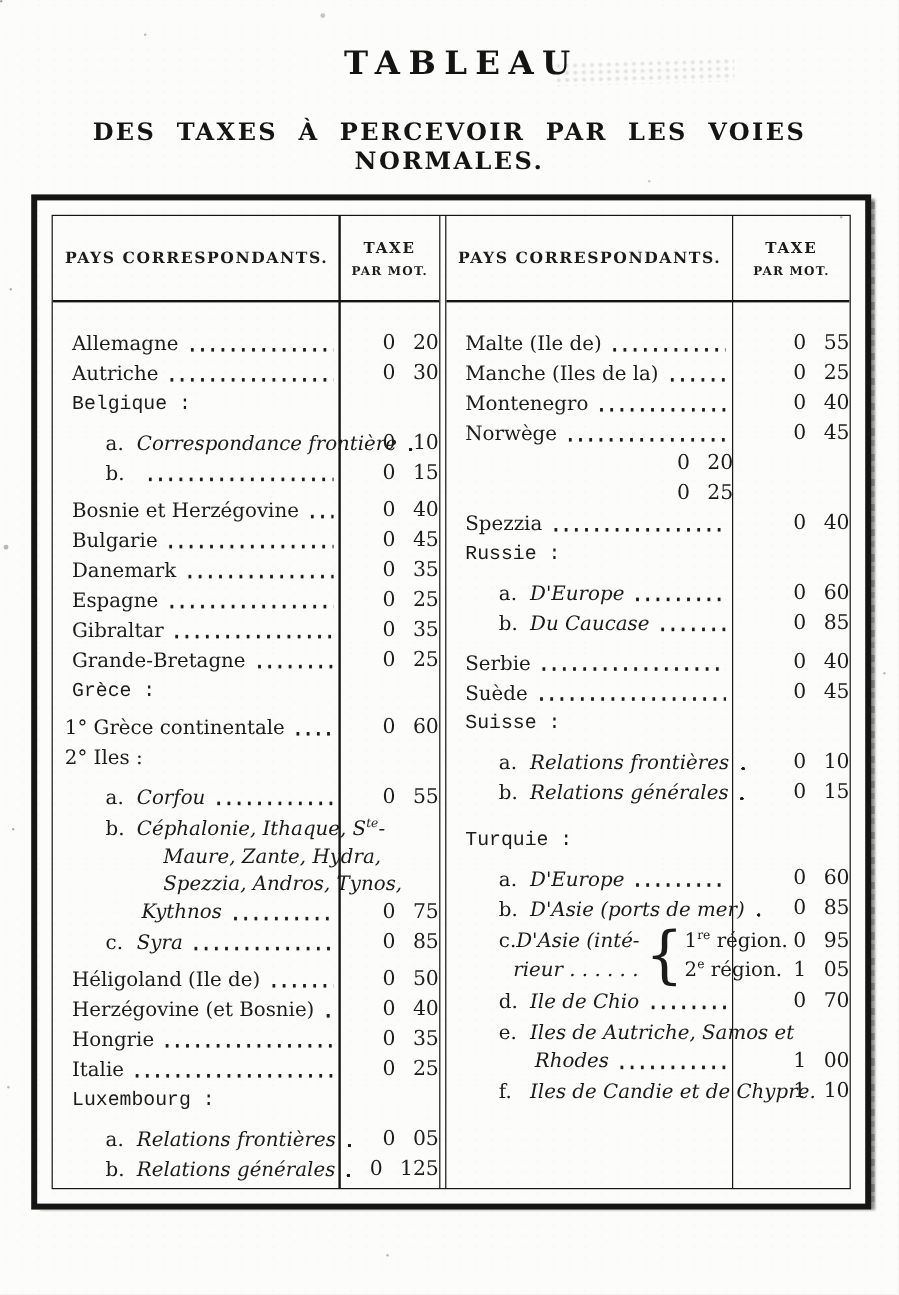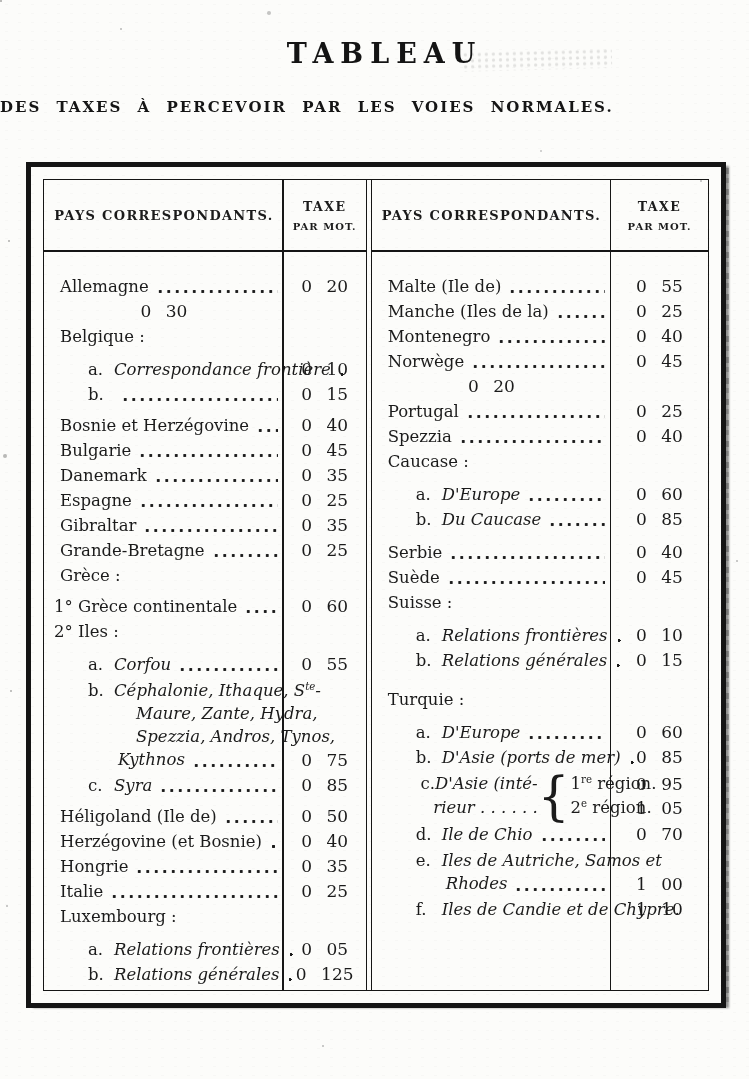--- a/index.html
+++ b/index.html
@@ -24,22 +24,22 @@
     color:#141414;
   }
   .ink-smudge{
     position:absolute;left:462px;top:50px;width:150px;height:20px;
     background-image:radial-gradient(circle, rgba(30,30,30,.55) 1px, transparent 2.1px);
     background-size:7px 6px;
     opacity:.22;filter:blur(.5px);transform:rotate(-1.5deg);
   }
   .subtitle{
     position:absolute;left:0;top:98px;width:100%;
-    text-align:left;
-    font-size:15px;font-weight:bold;
+    text-align:center;
+    font-size:20px;font-weight:bold;
     letter-spacing:2px;word-spacing:8px;
     color:#151515;
   }
   
   .table-frame{
     position:absolute;left:26px;top:162px;width:700px;height:846px;
     border:5px solid #151515;
     padding:12px;
     box-sizing:border-box;
     box-shadow:5px 2px 2px -2px rgba(20,20,20,.45);
@@ -79,45 +79,45 @@
     display:grid;grid-template-columns:1fr var(--vw);
     margin:2px 0;align-items:end;flex:none;
     font-size:16.5px;line-height:21px;
   }
   .c1{display:flex;align-items:flex-end;padding-right:4px;min-width:0;}
   .c1.col{display:block;}
   .lab{white-space:nowrap;}
   .it{font-style:italic;}
   .letter{flex:0 0 26px;white-space:nowrap;}
   .item  .c1{padding-left:16px;}
-  .header .c1{padding-left:16px;}
+  .header .c1{padding-left:16px;font-family:Liberation Mono, monospace;}
   .num .c1,.numheader .c1{padding-left:10px;}
   .sub .c1{padding-left:44px;}
   .multi .c1{padding-left:44px;}
   .brace .c1{padding-left:44px;}
   .leader{
     flex:1 1 8px;min-width:6px;height:3px;
     margin:0 2px 4px 7px;align-self:flex-end;
     background-image:radial-gradient(circle, #1c1c1c 1.35px, transparent 1.6px);
     background-size:8.5px 3px;background-repeat:repeat-x;background-position:left bottom;
   }
   .val{
-    text-align:center;white-space:pre;word-spacing:9px;
+    text-align:right;white-space:pre;word-spacing:9px;
     font-size:17px;padding-bottom:0;
   }
   .vend{align-self:end;}
   
   .mline{display:flex;align-items:flex-end;line-height:23px;}
   .mline .letter{flex:0 0 26px;}
   .mline.cont{padding-left:48px;}
   .mline.lastline{padding-left:30px;}
   
   .bracewrap{display:flex;align-items:center;}
   .btext{flex:0 0 122px;}
-  .btext .bl{line-height:24px;white-space:nowrap;text-align:right;}
+  .btext .bl{line-height:24px;white-space:nowrap;}
   .btext .bl2{padding-left:12px;}
   .brace-glyph{
     flex:none;font-size:50px;line-height:46px;
     font-weight:400;transform:scaleY(1.04);
     padding:0 1px 0 0;
   }
   .bopts{flex:1;min-width:0;}
   .bopt{line-height:24px;white-space:nowrap;padding-right:1px;}
   .brace .val{line-height:24px;}
   .brace .val div{line-height:24px;}
@@ -161,20 +161,24 @@
         </div>
         <div class="body" id="body-left">
             <div class="row item">
               <div class="c1">
                 <span class="lab">Allemagne</span>
                 <span class="leader"></span>
               </div>
               <div class="val"><span class="vnum">0 20</span></div>
             </div>
             <div class="row item">
+              <div class="c1">
+                <span class="lab">Autriche</span>
+                <span class="leader"></span>
+              </div>
               <div class="val"><span class="vnum">0 30</span></div>
             </div>
             <div class="row header">
               <div class="c1">
                 <span class="lab">Belgique :</span>
               </div>
               <div class="val"></div>
             </div>
             <div class="gap" style="height: 8px;"></div>
             <div class="row sub">
@@ -382,36 +386,32 @@
               <div class="c1">
                 <span class="lab">Norwège</span>
                 <span class="leader"></span>
               </div>
               <div class="val"><span class="vnum">0 45</span></div>
             </div>
             <div class="row item">
               <div class="val"><span class="vnum">0 20</span></div>
             </div>
             <div class="row item">
-              <div class="c1">
-                <span class="lab">Portugal</span>
-                <span class="leader"></span>
-              </div>
               <div class="val"><span class="vnum">0 25</span></div>
             </div>
             <div class="row item">
               <div class="c1">
                 <span class="lab">Spezzia</span>
                 <span class="leader"></span>
               </div>
               <div class="val"><span class="vnum">0 40</span></div>
             </div>
             <div class="row header">
               <div class="c1">
-                <span class="lab">Caucase :</span>
+                <span class="lab">Russie :</span>
               </div>
               <div class="val"></div>
             </div>
             <div class="gap" style="height: 8px;"></div>
             <div class="row sub">
               <div class="c1">
                 <span class="letter">a.</span>
                 <span class="lab it">D'Europe</span>
                 <span class="leader"></span>
               </div>

